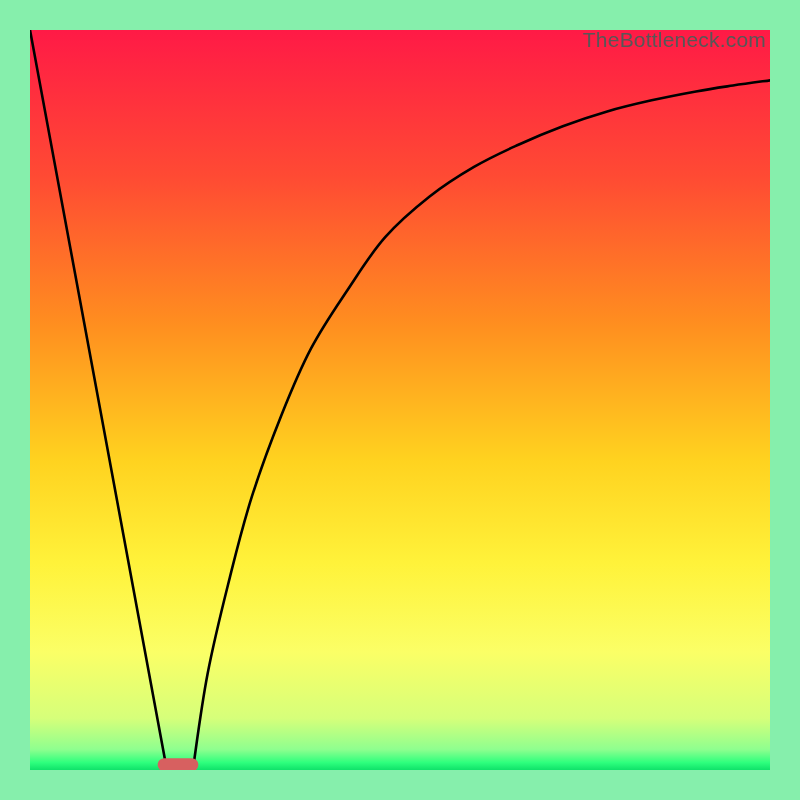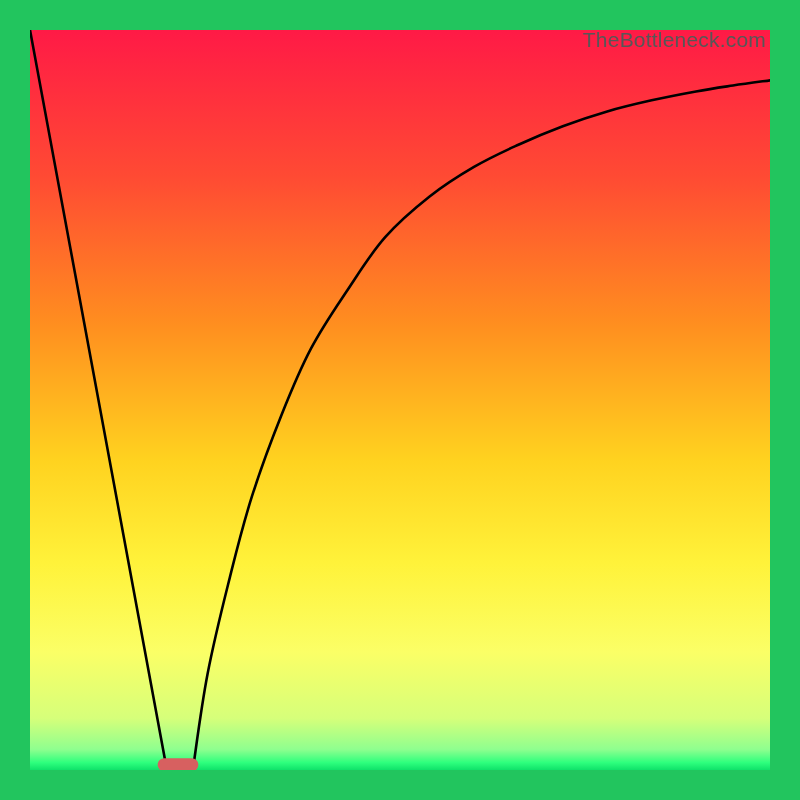--- a/index.html
+++ b/index.html
@@ -8,21 +8,21 @@
     width: 800px;
     height: 800px;
     overflow: hidden;
     background: #000;
     font-family: Arial, Helvetica, sans-serif;
   }
   .frame {
     position: relative;
     width: 800px;
     height: 800px;
-    background: #22c55e;
+    background: #86efac;
   }
   .plot-area {
     position: absolute;
     left: 30px;
     top: 30px;
     width: 740px;
     height: 740px;
     overflow: hidden;
   }
   .gradient-bg {

